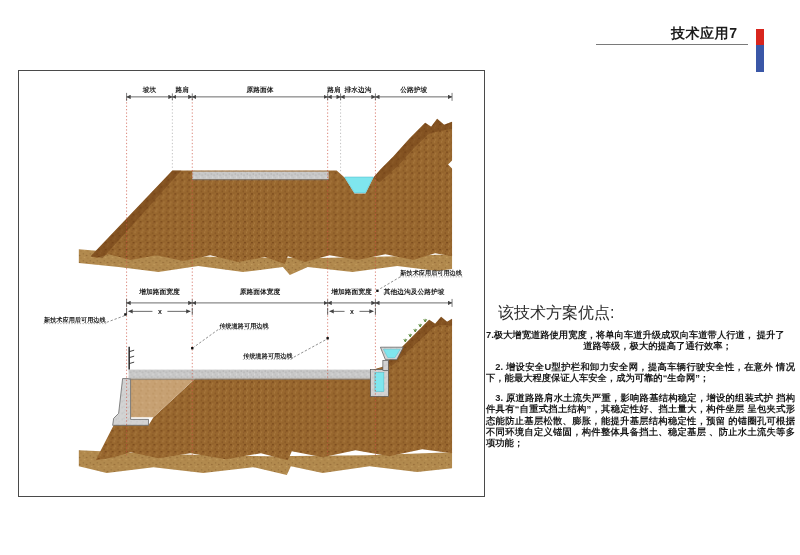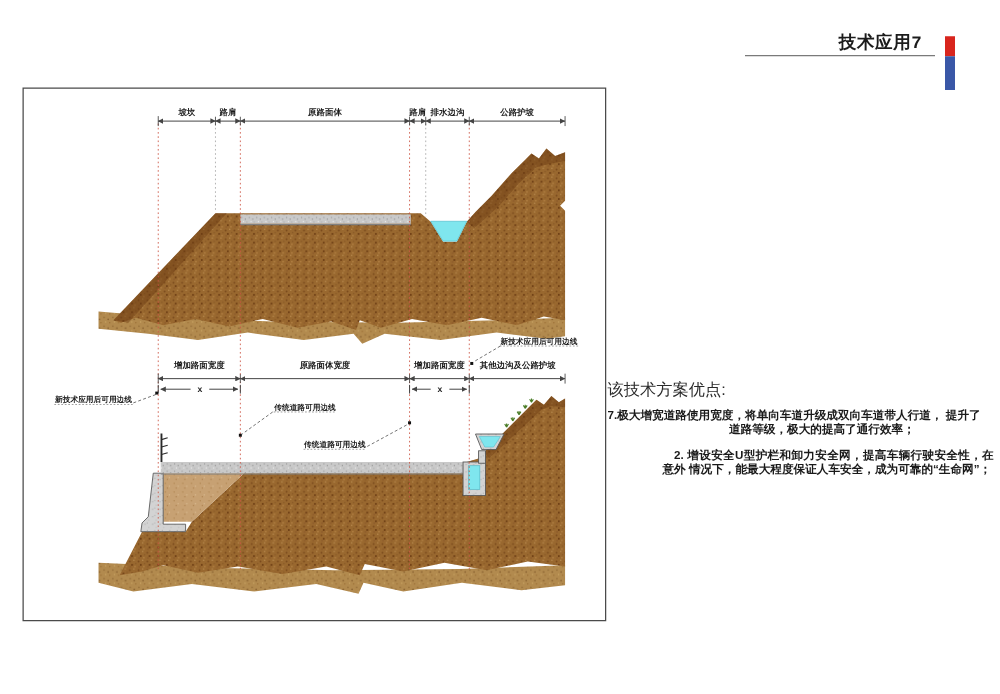--- a/index.html
+++ b/index.html
@@ -22,26 +22,26 @@
     position:absolute;left:18px;top:70px;width:467px;height:427px;
     border:1.6px solid #4a4a4a;background:#ffffff;box-sizing:border-box;
   }
   .frame svg{display:block;width:100%;height:100%;}
   .frame svg text{font-family:"Liberation Sans","DejaVu Sans",sans-serif;fill:#1a1a1a;}
   .dimlab{font-size:6.8px;font-weight:bold;}
   .callab{font-size:6.2px;font-weight:bold;}
   .xlab{font-size:7px;font-weight:bold;}
   
   .notes{position:absolute;left:486px;top:303px;width:309px;}
-  .notes .nh{font-size:13px;color:#2a2a2a;margin:0 0 6px 0;}
+  .notes .nh{font-size:16px;color:#2a2a2a;margin:0 0 6px 12px;}
   .notes p{
     margin:0 0 9px 0;font-size:9.3px;line-height:11.3px;font-weight:bold;
     text-align:justify;color:#1a1a1a;
   }
-  .notes p.ind{text-indent:1em;margin-left:44px;}
+  .notes p.ind{text-indent:1em;}
   .p1b{display:block;text-align:center;padding-left:34px;}
 </style>
 </head>
 <body>
 
 <div class="hdr-title">技术应用7</div>
 <div class="hdr-rule"></div>
 <div class="hdr-bar">
   <div class="bar-red"></div>
   <div class="bar-blue"></div>
@@ -230,13 +230,14 @@
     <line x1="276" y1="287.5" x2="308.5" y2="269.8" stroke="#444" stroke-width="0.6" stroke-dasharray="2.4 1.8"></line>
     <rect x="308.8" y="267.3" width="2.4" height="2.4" fill="#111"></rect>
   </g>
 </svg>
 </div>
 
 <section class="notes">
   <div class="nh">该技术方案优点:</div>
   <p><span>7.极大增宽道路使用宽度，将单向车道升级成双向车道带人行道， 提升了</span><span class="p1b">道路等级，极大的提高了通行效率；</span></p>
   <p class="ind">2. 增设安全U型护栏和卸力安全网，提高车辆行驶安全性，在意外 情况下，能最大程度保证人车安全，成为可靠的“生命网”；</p>
+  <p class="ind">3. 原道路路肩水土流失严重，影响路基结构稳定，增设的组装式护 挡构件具有“自重式挡土结构”，其稳定性好、挡土量大，构件坐层 呈包夹式形态能防止基层松散、膨胀，能提升基层结构稳定性，预留 的锚圈孔可根据不同环境自定义锚固，构件整体具备挡土、稳定基层 、防止水土流失等多项功能；</p>
 </section>
 
 </body></html>

